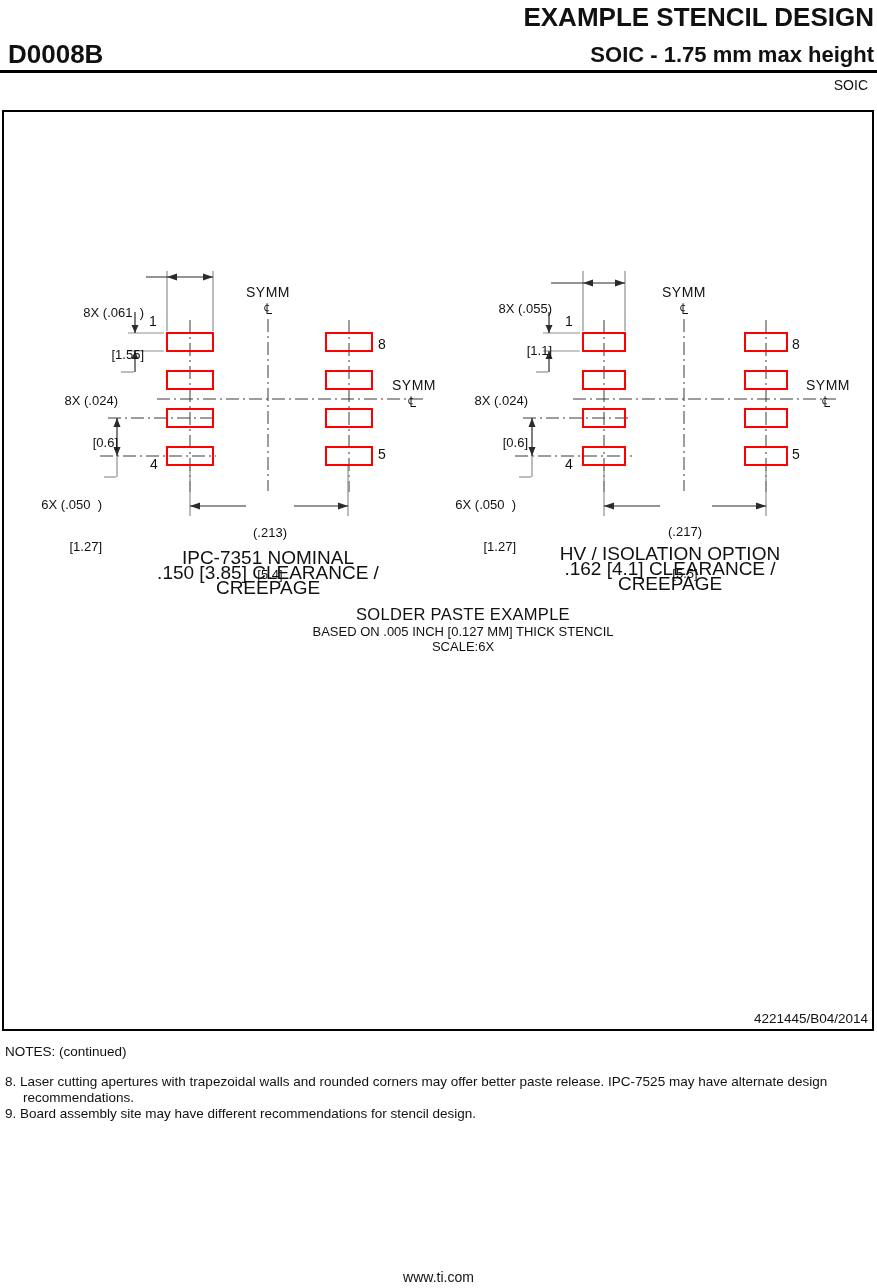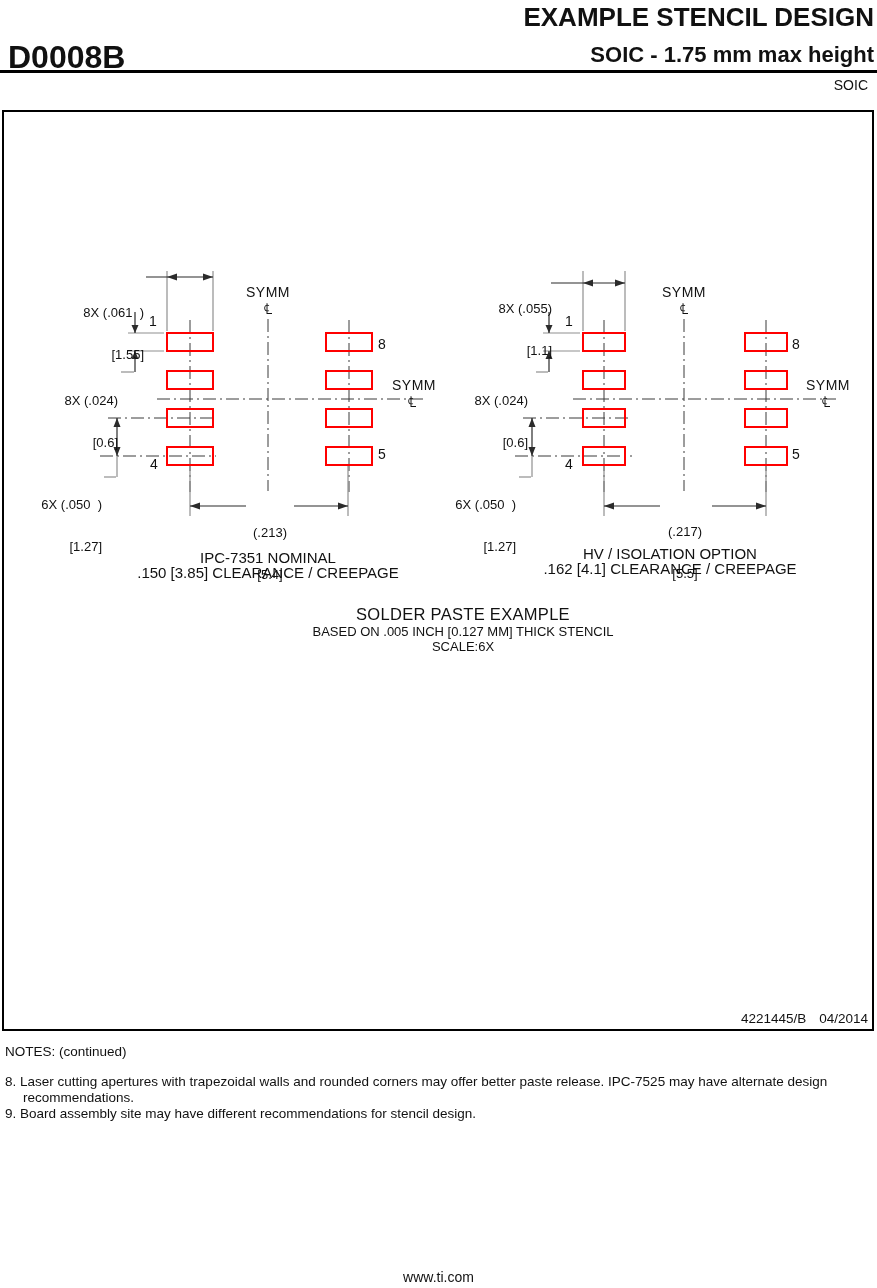--- a/index.html
+++ b/index.html
@@ -3,38 +3,38 @@
 <meta charset="utf-8">
 <style>
   * { margin:0; padding:0; box-sizing:border-box; }
   html,body { background:#fff; }
   .page {
     position:relative; width:877px; height:1288px; background:#fff;
     font-family:"Liberation Sans", sans-serif; color:#111; overflow:hidden;
   }
   .abs { position:absolute; }
   .doc-title { top:2px; right:3px; font-size:26px; font-weight:bold; letter-spacing:0px; }
-  .pkg-code  { top:39px; left:8px; font-size:32px; font-weight:bold; }
+  .pkg-code  { top:39px; left:8px; font-size:26px; font-weight:bold; }
   .pkg-desc  { top:42px; right:3px; font-size:22px; font-weight:bold; }
   .header-rule { top:70px; left:0; width:877px; height:3px; background:#000; }
   .soic-label { top:77px; right:9px; font-size:14px; }
   .frame { top:110px; left:2px; width:872px; height:921px; border:2px solid #000; }
   svg.drawing { position:absolute; top:0; left:0; }
 
   .dim { font-size:13px; line-height:14px; white-space:pre; }
   .dim.r { text-align:right; }
   .dim.c { text-align:center; }
   .pin { font-size:14px; width:16px; text-align:center; }
   .symm { font-size:14px; width:52px; text-align:center; letter-spacing:0.5px; }
   .clsym { font-size:15px; width:20px; text-align:center; }
-  .caption { font-size:15px; line-height:15px; text-align:center; }
+  .caption { font-size:19px; line-height:15px; text-align:center; }
   .paste-note { text-align:center; width:450px; }
   .paste-note .l1 { font-size:16.5px; line-height:20px; letter-spacing:0.3px; }
   .paste-note .l2, .paste-note .l3 { font-size:13px; line-height:15px; }
-  .docnum { display:flex; gap:13px; font-size:13.5px;text-align:right; }
+  .docnum { display:flex; font-size:13.5px;text-align:right; }
   .notes-head { font-size:13.5px; }
   .notes-list { width:850px; font-size:13.5px; line-height:16.2px; }
   .note-item { padding-left:18px; text-indent:-18px; }
   .page-footer { left:0; width:877px; text-align:center; font-size:14px; }
 </style>
 </head>
 <body>
 
 <div class="page">
 

